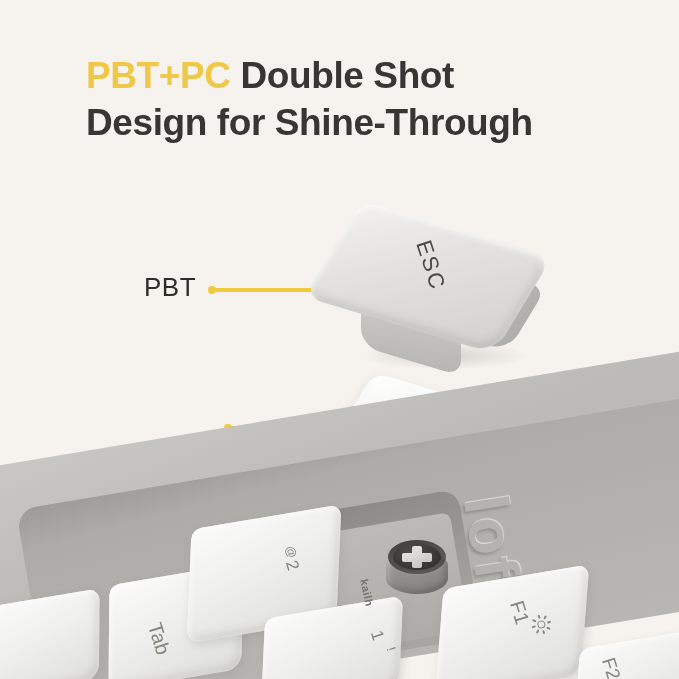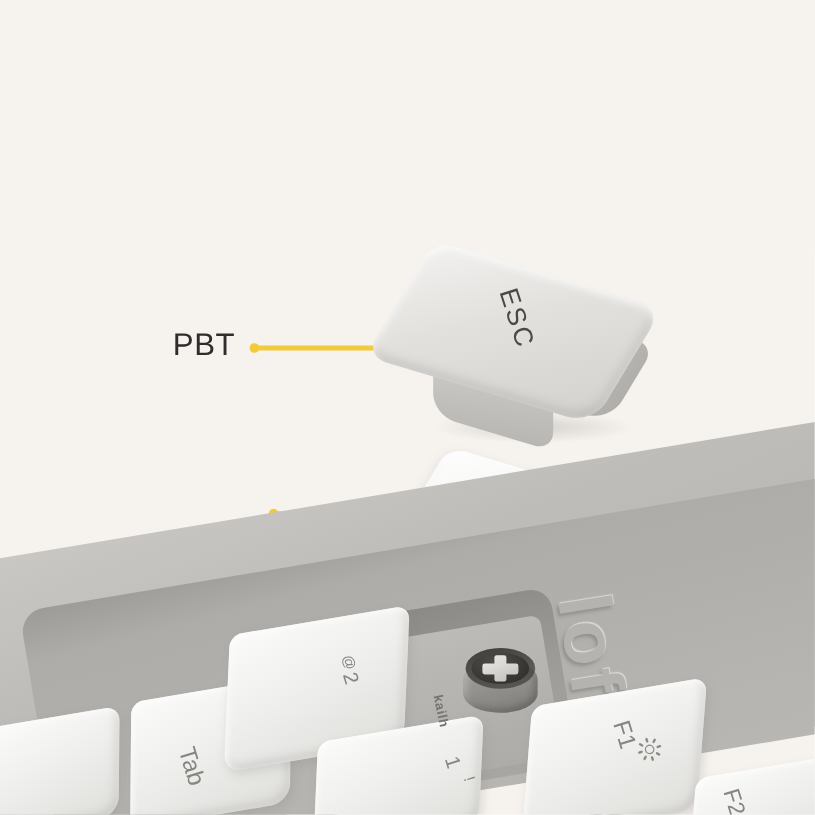--- a/index.html
+++ b/index.html
@@ -365,20 +365,24 @@
     border-radius:1px;
     left:9px; top:0;
     transform-origin:1px 10px;
   }
 </style>
 </head>
 <body>
 
 <div id="stage">
 
+  <h1 class="headline">
+    <span class="accent">PBT+PC</span><span> Double Shot</span><br>
+    <span>Design for Shine-Through</span>
+  </h1>
 
   <div class="callout-label" id="label-pbt">PBT</div>
   <div class="leader" id="leader-pbt"></div>
   <div class="dot-small" id="dot-pbt-start"></div>
   <div class="dot-large" id="dot-pbt-end"></div>
 
   <div class="callout-label" id="label-pc">PC</div>
   <div class="leader" id="leader-pc"></div>
   <div class="dot-small" id="dot-pc-start"></div>
   <div class="dot-large" id="dot-pc-end"></div>

